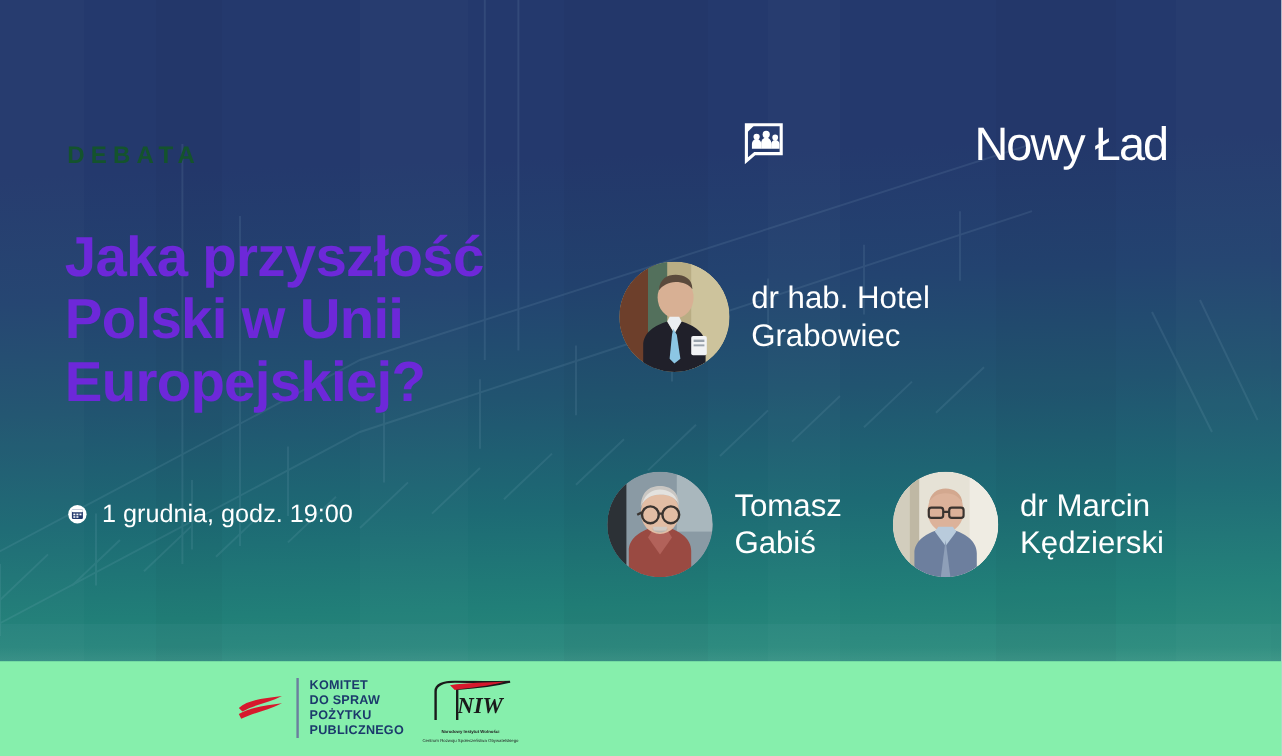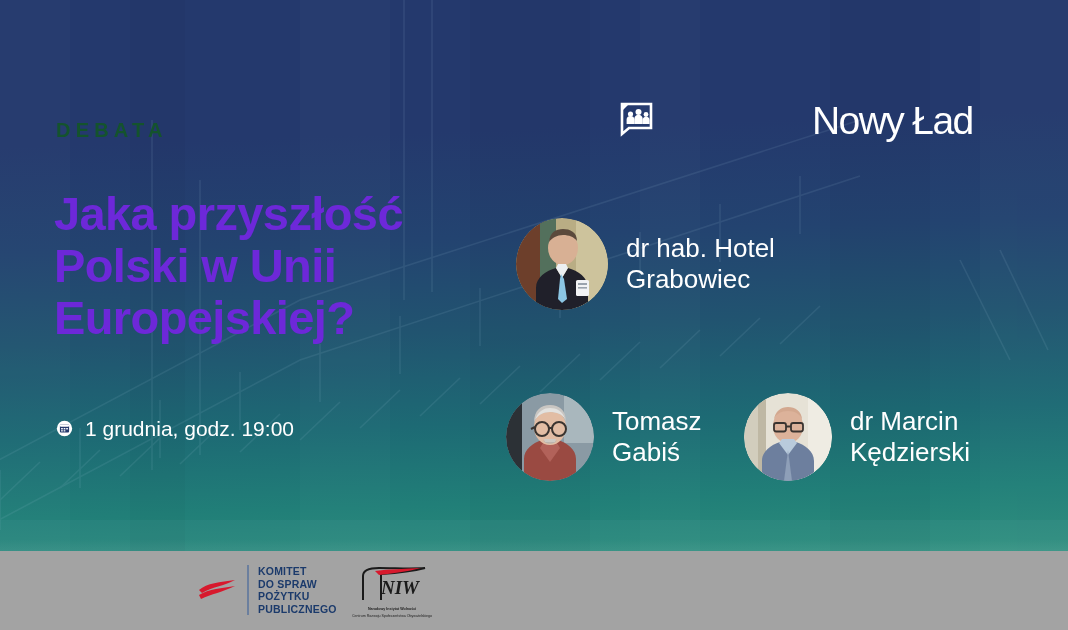--- a/index.html
+++ b/index.html
@@ -61,21 +61,21 @@
   .sp1 { left: 516px; top: 218px; }
   .sp2 { left: 506px; top: 393px; }
   .sp3 { left: 744px; top: 393px; }
   .avatar { width: 92px; height: 92px; border-radius: 50%; overflow: hidden; flex: 0 0 92px; position: relative; }
   .sp2 .avatar, .sp3 .avatar { width: 88px; height: 88px; flex-basis: 88px; }
   .sp-name { color:#fff; font-size: 26px; line-height: 31px; font-weight: 400; white-space: pre-line; }
 
   
   .footer {
     position: absolute; left: 0; right: 0; bottom: 0; height: 79px;
-    background: #a3a3a3; display: flex; align-items: center;
+    background: #86efac; display: flex; align-items: center;
   }
   .f-komitet { position: absolute; left: 196px; top: 14px; display:flex; align-items:center; gap:9px; }
   .komitet-words { color:#1b3a6b; font-weight:700; font-size:10.5px; line-height:12.5px; letter-spacing:.2px;
                    border-left: 2px solid #6b7f9e; padding-left: 9px; }
   .f-niw { position: absolute; left: 352px; top: 16px; text-align:center; }
   .niw-sub { font-size: 3.6px; line-height: 4.6px; color:#222; font-weight:700; margin-top:2px; }
 </style>
 </head>
 <body>
 

